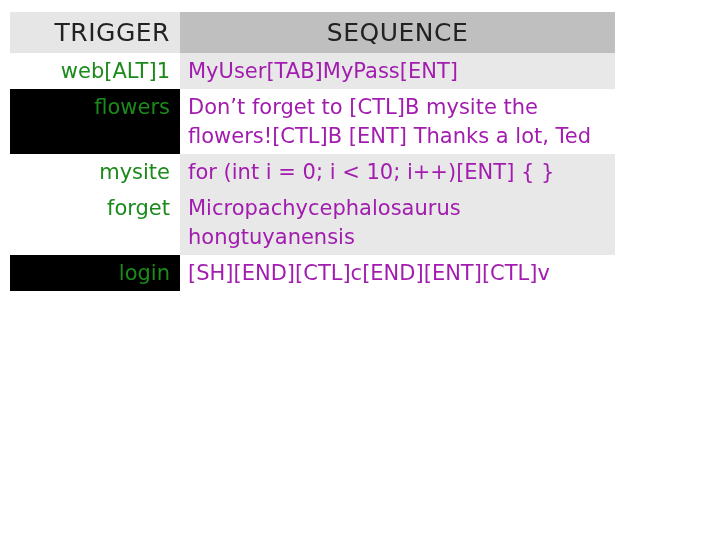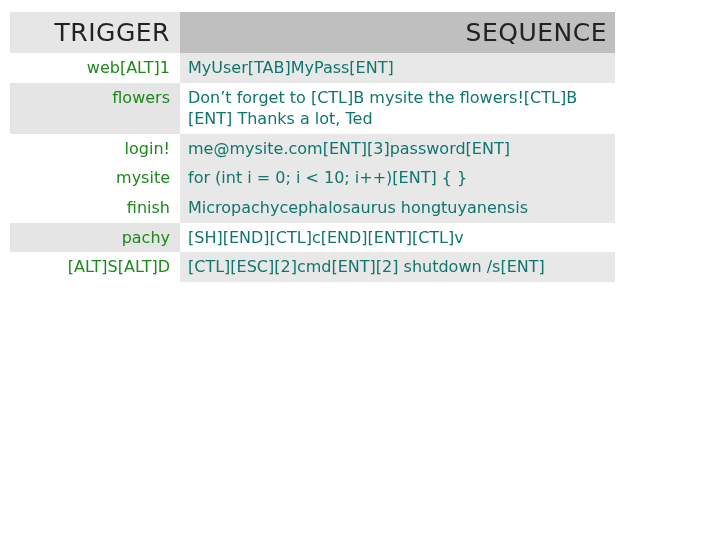--- a/index.html
+++ b/index.html
@@ -22,49 +22,49 @@
   col.trigger-col { width: 170px; }
   col.sequence-col { width: auto; }
 
   th {
     background: #bfbfbf;
     color: #222;
     font-weight: 400;
     font-size: 25px;
     letter-spacing: 0.5px;
     padding: 6px 8px 6px 8px;
-    text-align: right;
+    text-align: center;
     vertical-align: middle;
   }
   th.trigger-head {
     text-align: right;
     padding-right: 10px;
     background: #e6e6e6;
   }
 
   td {
-    font-size: 16px;
+    font-size: 21px;
     line-height: 1.35;
     padding: 4px 9px 4px 8px;
     vertical-align: top;
   }
   td.trigger {
     color: #1b8a1b;
     text-align: right;
     padding-right: 10px;
     white-space: nowrap;
   }
   td.sequence {
-    color: #0f766e;
+    color: #a21caf;
     word-wrap: break-word;
   }
 
   tr.odd  td.trigger  { background: #ffffff; }
   tr.odd  td.sequence { background: #e8e8e8; }
-  tr.even td.trigger  { background: #e5e5e5; }
+  tr.even td.trigger  { background: #000000; }
   tr.even td.sequence { background: #ffffff; }
 </style>
 </head>
 <body>
 
 <div class="page">
   <table>
     <colgroup>
       <col class="trigger-col">
       <col class="sequence-col">
@@ -78,34 +78,26 @@
     <tbody>
       <tr class="odd">
         <td class="trigger">web[ALT]1</td>
         <td class="sequence">MyUser[TAB]MyPass[ENT]</td>
       </tr>
       <tr class="even">
         <td class="trigger">flowers</td>
         <td class="sequence">Don’t forget to [CTL]B mysite the flowers![CTL]B [ENT] Thanks a lot, Ted</td>
       </tr>
       <tr class="odd">
-        <td class="trigger">login!</td>
-        <td class="sequence">me@mysite.com[ENT][3]password[ENT]</td>
-      </tr>
-      <tr class="odd">
         <td class="trigger">mysite</td>
         <td class="sequence">for (int i = 0; i &lt; 10; i++)[ENT] { }</td>
       </tr>
       <tr class="odd">
-        <td class="trigger">finish</td>
+        <td class="trigger">forget</td>
         <td class="sequence">Micropachycephalosaurus hongtuyanensis</td>
       </tr>
       <tr class="even">
-        <td class="trigger">pachy</td>
+        <td class="trigger">login</td>
         <td class="sequence">[SH][END][CTL]c[END][ENT][CTL]v</td>
-      </tr>
-      <tr class="odd">
-        <td class="trigger">[ALT]S[ALT]D</td>
-        <td class="sequence">[CTL][ESC][2]cmd[ENT][2] shutdown /s[ENT]</td>
       </tr>
     </tbody>
   </table>
 </div>
 
 </body></html>

